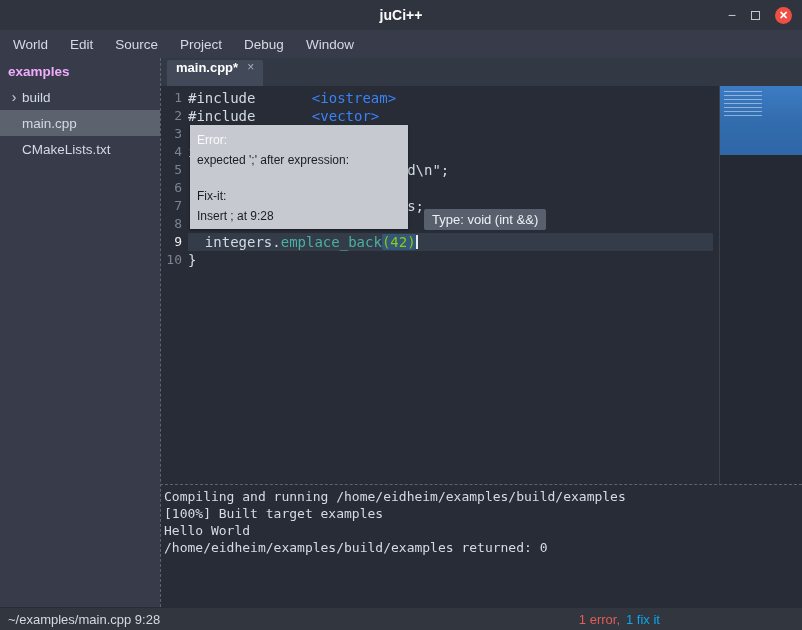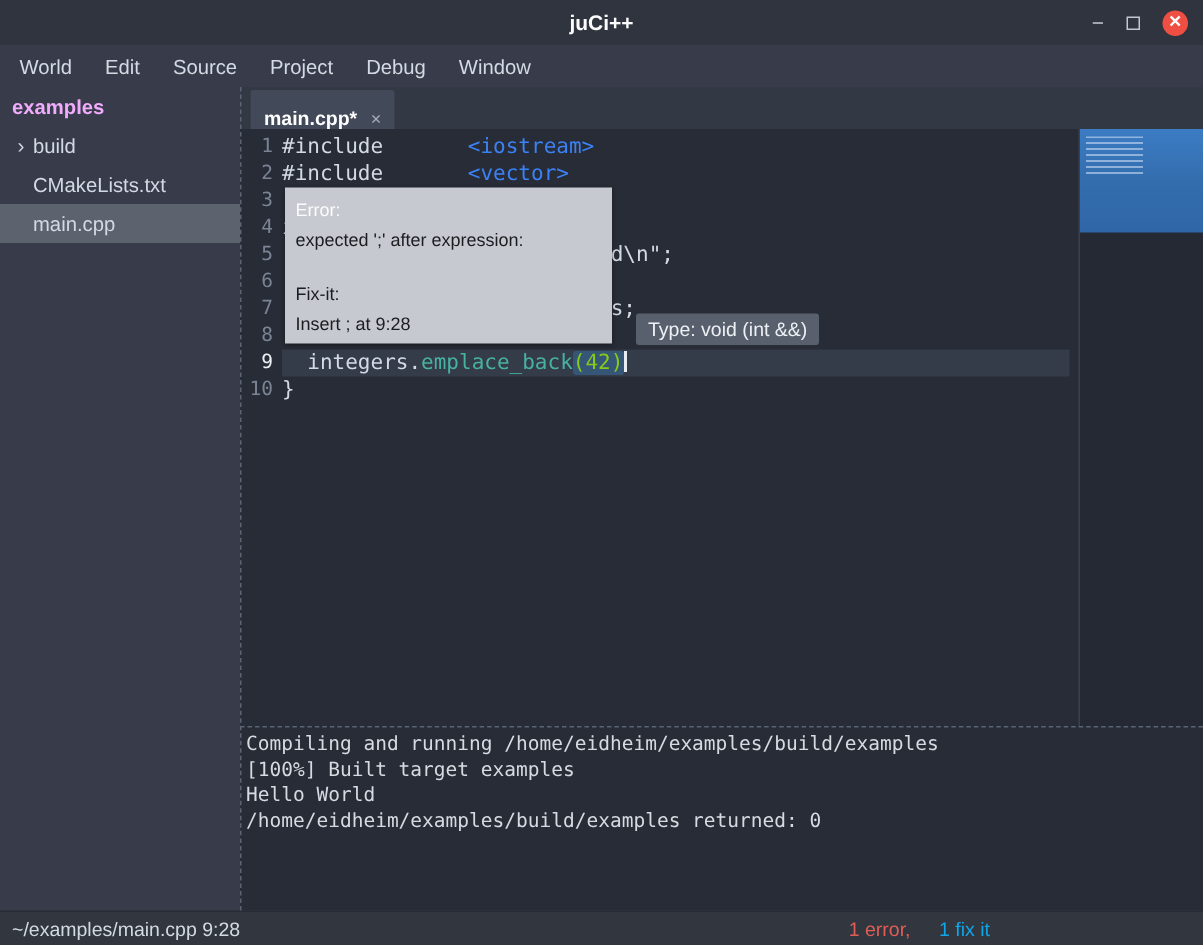--- a/index.html
+++ b/index.html
@@ -30,21 +30,21 @@
   .tree-row.has-chevron { padding-left:6px; }
   .tree-row.selected { background:#5c636e; }
   .chevron { color:#cfd5de; font-size:14px; width:16px; display:inline-flex; justify-content:center; }
 
   
   .vsep { position:absolute; top:58px; left:160px; height:549px; width:0; border-left:1px dashed #5b6475; z-index:6; }
 
   
   .tabstrip { position:absolute; top:58px; left:160px; right:0; height:28px; background:#323844; display:flex; align-items:flex-end; }
   .tab { margin-left:7px; height:26px; background:#424959; color:#ffffff; font-weight:bold; font-size:13px;
-         display:flex; align-items:flex-end; gap:9px; padding:0 9px; border-radius:2px 2px 0 0; }
+         display:flex; align-items:flex-start; gap:9px; padding:0 9px; border-radius:2px 2px 0 0; }
   .tab-close { color:#a7adb8; font-weight:normal; font-size:12px; }
 
   
   .editor { position:absolute; top:86px; left:160px; width:642px; height:398px; background:#282c36;
             font-family:"DejaVu Sans Mono", monospace; font-size:14px; overflow:hidden; }
   .editor-inner { position:absolute; top:3px; left:0; right:0; }
   .row { display:flex; height:18px; line-height:18px; }
   .gutter { width:28px; flex:none; text-align:right; padding-right:6px; color:#7b8495; font-size:13px; }
   .code { white-space:pre; color:#d3dae3; }
   .row.cur .gutter { color:#eceff4; }
@@ -75,21 +75,21 @@
   
   .terminal { position:absolute; top:484px; left:160px; right:0; height:123px; background:#282c36;
               border-top:1px dashed #5b6475; font-family:"DejaVu Sans Mono", monospace; font-size:13px;
               color:#d6dbe2; padding:3px 0 0 4px; }
   .terminal div { height:17px; line-height:17px; white-space:pre; }
 
   
   .statusbar { position:absolute; bottom:0; left:0; right:0; height:23px; background:#31363f;
                border-top:1px solid #262b35; display:flex; align-items:center; padding:0 8px;
                font-size:13px; color:#d3dae3; }
-  .status-right { margin-left:auto; margin-right:134px; display:flex; gap:19px; }
+  .status-right { margin-left:auto; margin-right:134px; display:flex; gap:6px; }
   .status-errors { color:#e25d55; }
   .status-fixits { color:#0ea5e9; }
 </style>
 </head>
 <body>
 
 <div class="window">
 
   <div class="titlebar">
     <div class="title">juCi++</div>
@@ -111,25 +111,25 @@
       <div class="menu-item">Window</div>
     </div>
 
   <div class="sidebar">
     <div class="side-header">examples</div>
     <div id="tree-items">
         <div class="tree-row has-chevron">
           <span class="chevron">›</span>
           <span>build</span>
         </div>
+        <div class="tree-row selected">
+          <span>main.cpp</span>
+        </div>
         <div class="tree-row">
           <span>CMakeLists.txt</span>
-        </div>
-        <div class="tree-row selected">
-          <span>main.cpp</span>
         </div>
       </div>
   </div>
 
   <div class="tabstrip">
     <div class="tab">
       <span>main.cpp*</span>
       <span class="tab-close">×</span>
     </div>
   </div>

